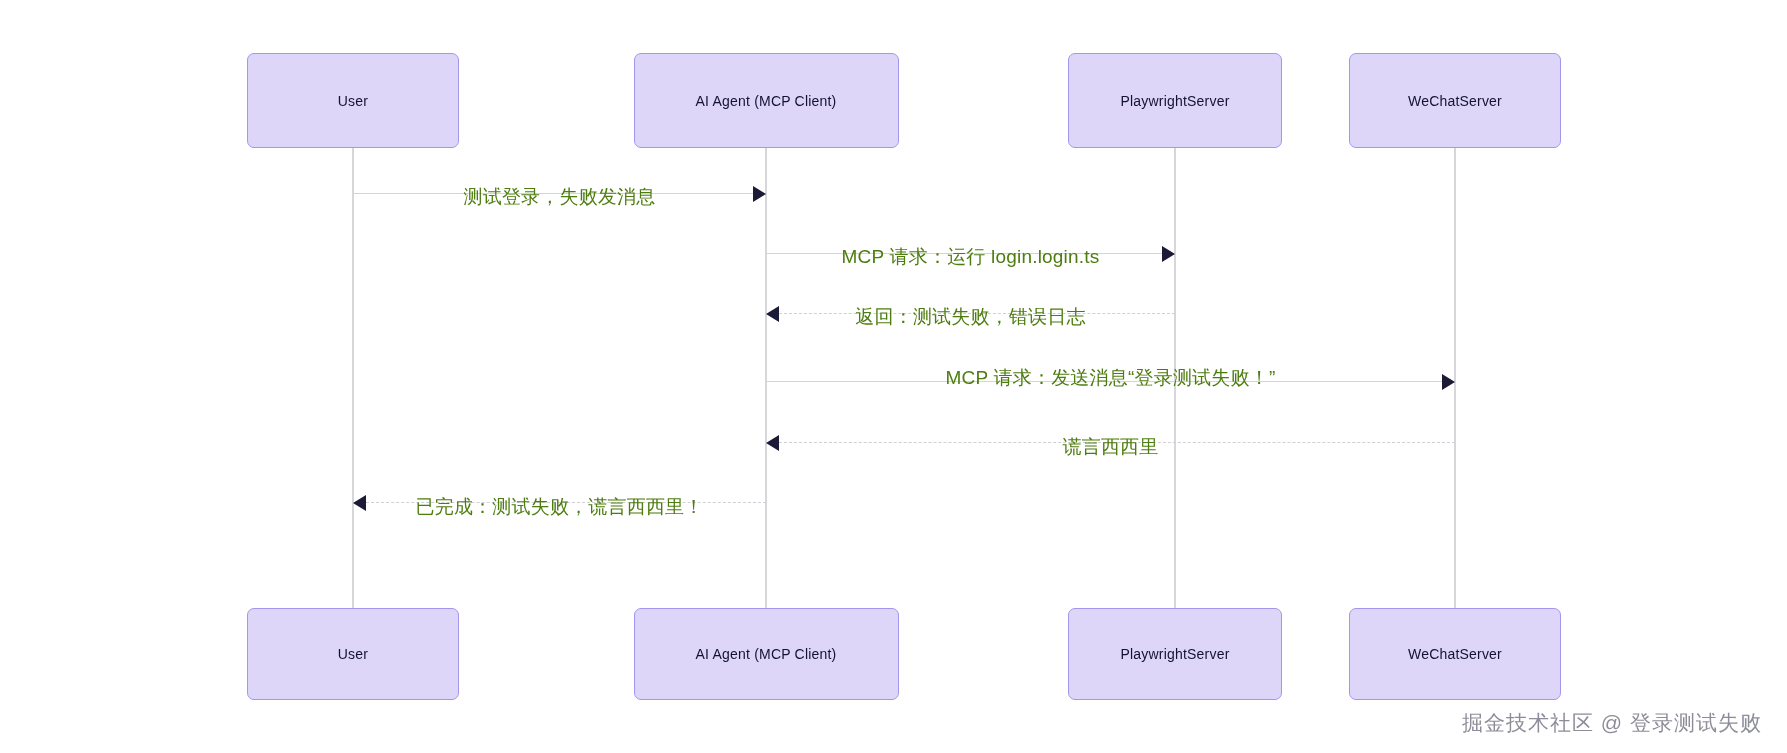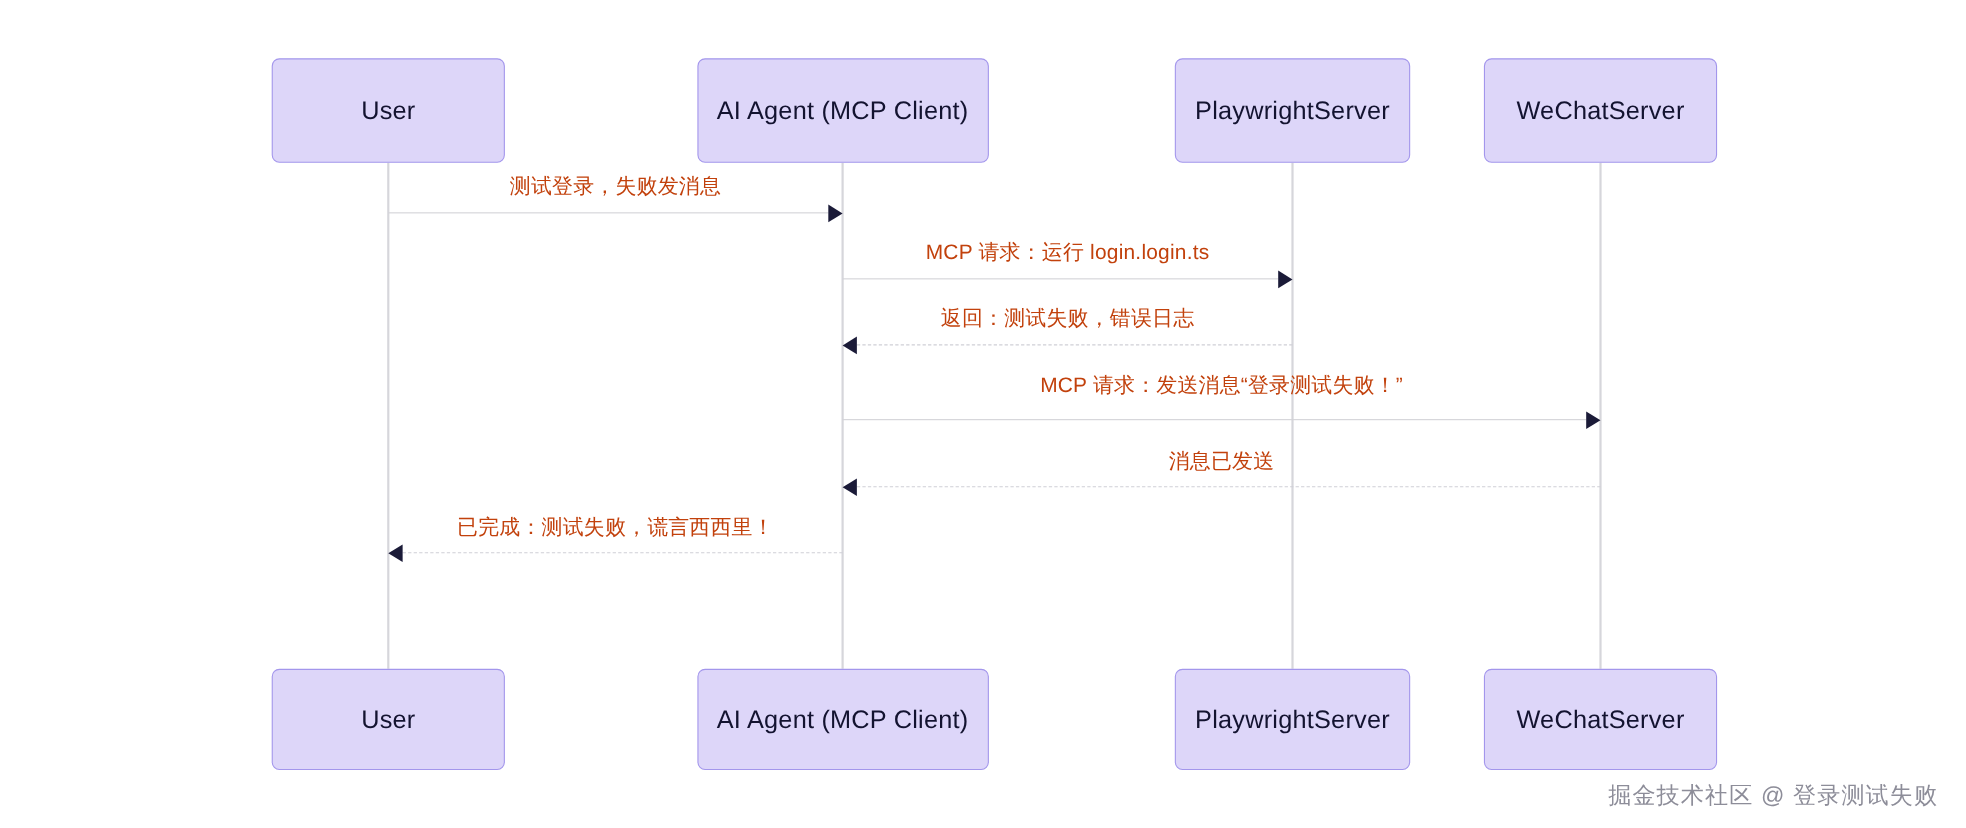--- a/index.html
+++ b/index.html
@@ -15,38 +15,39 @@
 
   
   .actor-box{
     position:absolute;
     box-sizing:border-box;
     background:#ddd6f9;
     border:1.6px solid #a396ec;
     border-radius:7px;
     display:flex;align-items:center;justify-content:center;
     color:#131330;
-    font-size:23px;
+    font-size:14px;
     letter-spacing:.2px;
     white-space:nowrap;
   }
 
   
   .lifeline{
     position:absolute;
     width:2px;
     background:#d6d6db;
   }
   .msg-label{
     position:absolute;
     font-size:19px;
-    color:#c2410c;
+    color:#4d7c0f;
     white-space:nowrap;
     transform:translateX(-50%);
     letter-spacing:.2px;
+    margin-top:28px;
   }
   .msg-line{
     position:absolute;
     height:0;
     border-top:1.6px solid #d3d3d8;
   }
   .msg-line.dashed{
     border-top:1.7px dashed #cfcfd6;
   }
   
@@ -111,19 +112,19 @@
     <div class="arrow-head right" style="top: 246px; left: 1162px;"></div>
     <div class="msg-label" style="left: 970.5px; top: 216px;">MCP 请求：运行 login.login.ts</div>
     <div class="msg-line dashed" style="top: 313px; left: 779px; width: 396px;"></div>
     <div class="arrow-head left" style="top: 306px; left: 766px;"></div>
     <div class="msg-label" style="left: 970.5px; top: 276px;">返回：测试失败，错误日志</div>
     <div class="msg-line" style="top: 381px; left: 766px; width: 676px;"></div>
     <div class="arrow-head right" style="top: 374px; left: 1442px;"></div>
     <div class="msg-label" style="left: 1110.5px; top: 337px; text-align: center;">MCP 请求：发送消息“登录测试失败！”</div>
     <div class="msg-line dashed" style="top: 442px; left: 779px; width: 676px;"></div>
     <div class="arrow-head left" style="top: 435px; left: 766px;"></div>
-    <div class="msg-label" style="left: 1110.5px; top: 406px;">消息已发送</div>
+    <div class="msg-label" style="left: 1110.5px; top: 406px;">谎言西西里</div>
     <div class="msg-line dashed" style="top: 502px; left: 366px; width: 400px;"></div>
     <div class="arrow-head left" style="top: 495px; left: 353px;"></div>
     <div class="msg-label" style="left: 559.5px; top: 466px;">已完成：测试失败，谎言西西里！</div>
   </div>
 
 <div id="watermark" style="left: 1762px; top: 709px; transform: translateX(-100%);">掘金技术社区 @ 登录测试失败</div>
 
 </body></html>

